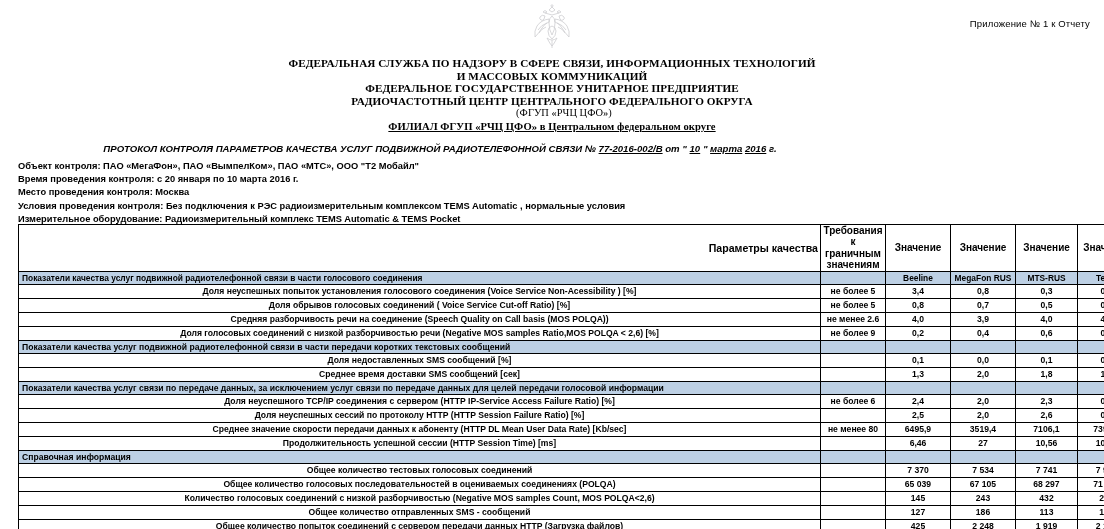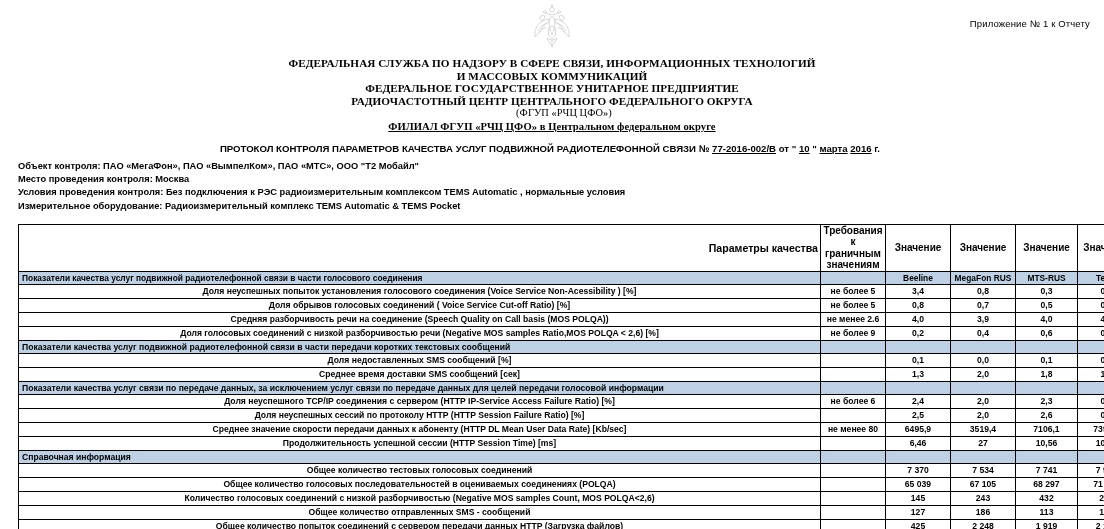--- a/index.html
+++ b/index.html
@@ -68,24 +68,25 @@
     margin-top: 1px;
     text-decoration: underline;
   }
 
   
   .protocol-title {
     position: absolute;
     top: 143px;
     left: 0;
     width: 880px;
-    text-align: right;
+    text-align: center;
     font-size: 9.6px;
     font-weight: bold;
     white-space: nowrap;
+    font-style: italic;
   }
   .protocol-title .u { text-decoration: underline; }
 
   
   .meta-lines {
     position: absolute;
     top: 160px;
     left: 18px;
     width: 1000px;
   }
@@ -211,20 +212,21 @@
   <span>от "</span>
   <span class="u">10</span>
   <span>"</span>
   <span class="u">марта</span>
   <span class="u">2016</span>
   <span>г.</span>
 </div>
 
 <div class="meta-lines">
   <div class="meta-row">Объект контроля: ПАО «МегаФон», ПАО «ВымпелКом», ПАО «МТС», ООО "Т2 Мобайл"</div>
+  <div class="meta-row">Время проведения контроля: с 20 января по 10 марта 2016 г.</div>
   <div class="meta-row">Место проведения контроля: Москва</div>
   <div class="meta-row">Условия проведения контроля: Без подключения к РЭС радиоизмерительным комплексом TEMS Automatic , нормальные условия</div>
   <div class="meta-row">Измерительное оборудование: Радиоизмерительный комплекс TEMS Automatic &amp; TEMS Pocket</div>
 </div>
 
 <div class="q-table-wrap">
   <table class="qtable">
     <colgroup>
       <col class="c-param">
       <col class="c-req">

